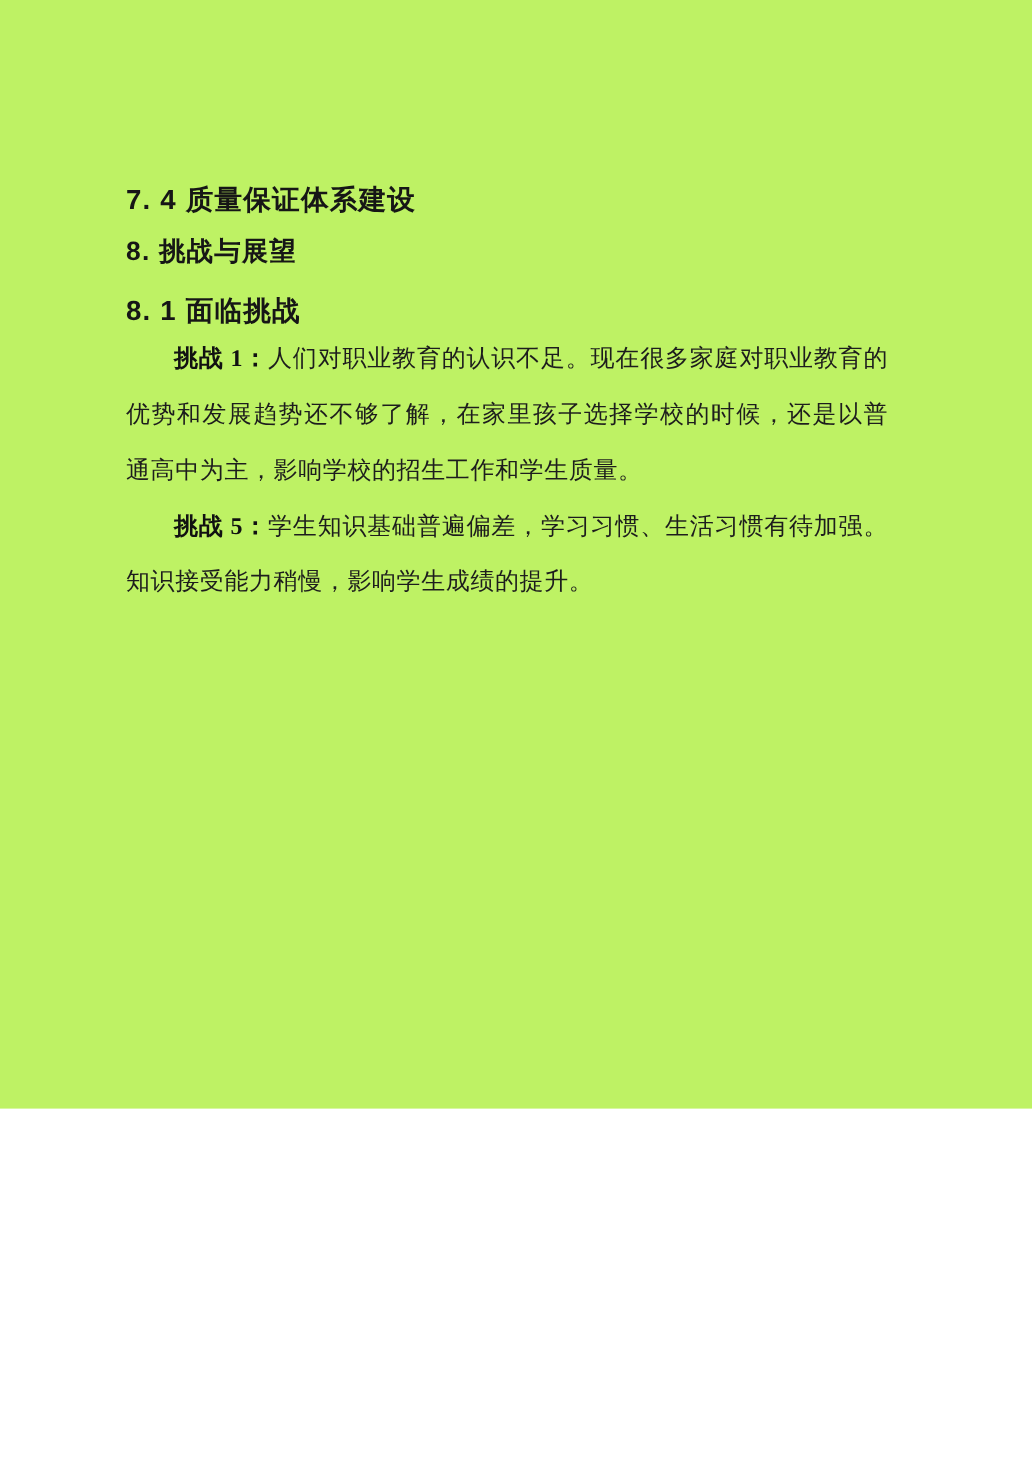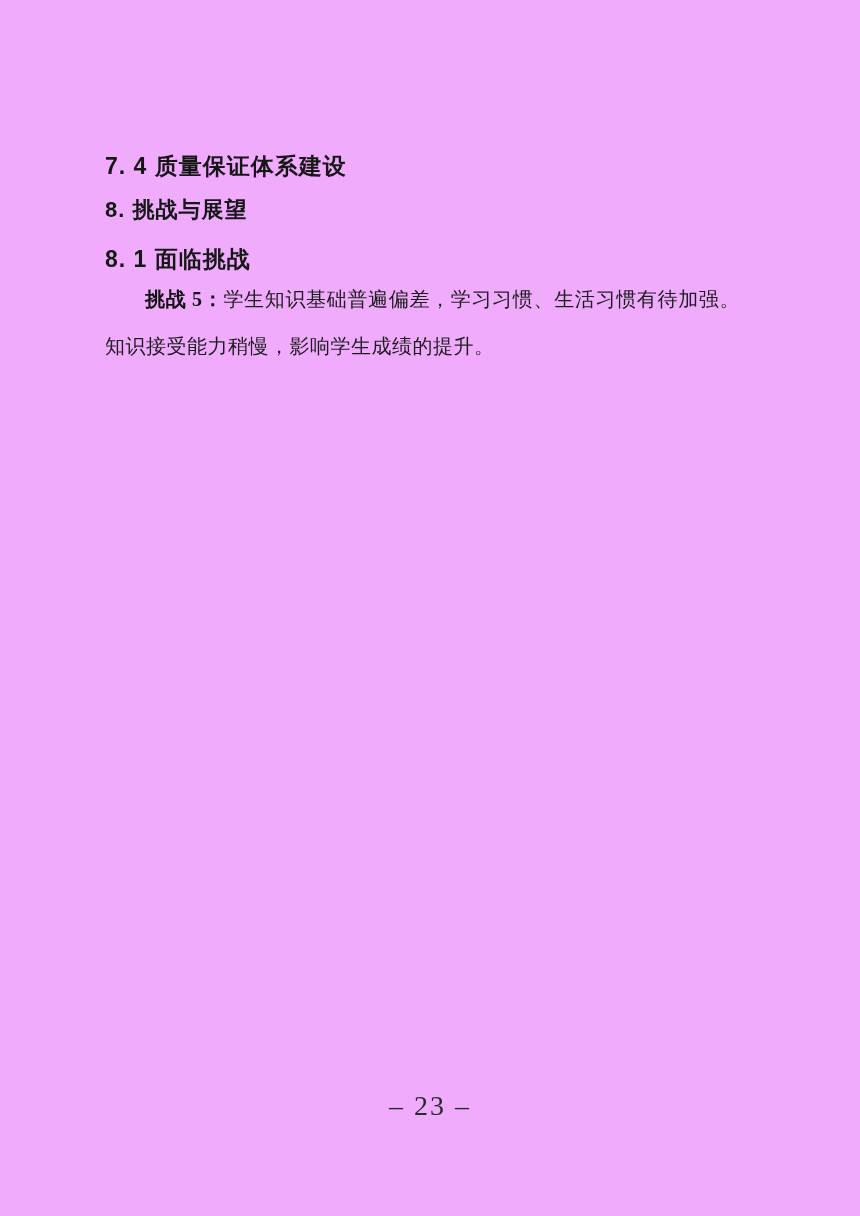--- a/index.html
+++ b/index.html
@@ -3,23 +3,23 @@
 <meta charset="utf-8">
 <style>
   html, body {
     margin: 0;
     padding: 0;
     background: #ffffff;
   }
   .page {
     position: relative;
     width: 860px;
-    height: 1216px;
+    height: 924px;
     margin: 0 auto;
-    background: #f0abfc;
+    background: #bef264;
     box-sizing: border-box;
     padding: 150px 120px 0 105px;
     overflow: hidden;
     color: #1d1d1d;
   }
   .h1 {
     font-family: "Liberation Sans", "DejaVu Sans", sans-serif;
     font-size: 22px;
     line-height: 36px;
     font-weight: 700;
@@ -73,20 +73,21 @@
 
   <h2 class="h2">7. 4 质量保证体系建设</h2>
 
 
 
   <h1 class="h1">8.  挑战与展望</h1>
 
 
   <h2 class="h2 sub">8. 1 面临挑战</h2>
 
+  <p class="body-para"><span class="run-in-label">挑战 1：</span><span>人们对职业教育的认识不足。现在很多家庭对职业教育的优势和发展趋势还不够了解，在家里孩子选择学校的时候，还是以普通高中为主，影响学校的招生工作和学生质量。</span></p>
 
 
   <p class="body-para"><span class="run-in-label">挑战 5：</span><span>学生知识基础普遍偏差，学习习惯、生活习惯有待加强。知识接受能力稍慢，影响学生成绩的提升。</span></p>
 
   <div class="footer">
     <span>– 23 –</span>
   </div>
 
 </div>
 

